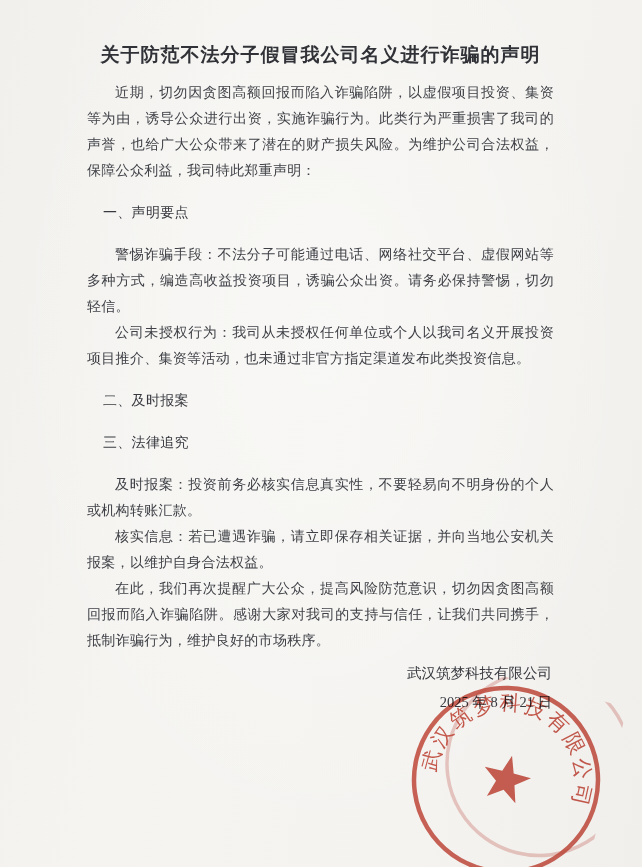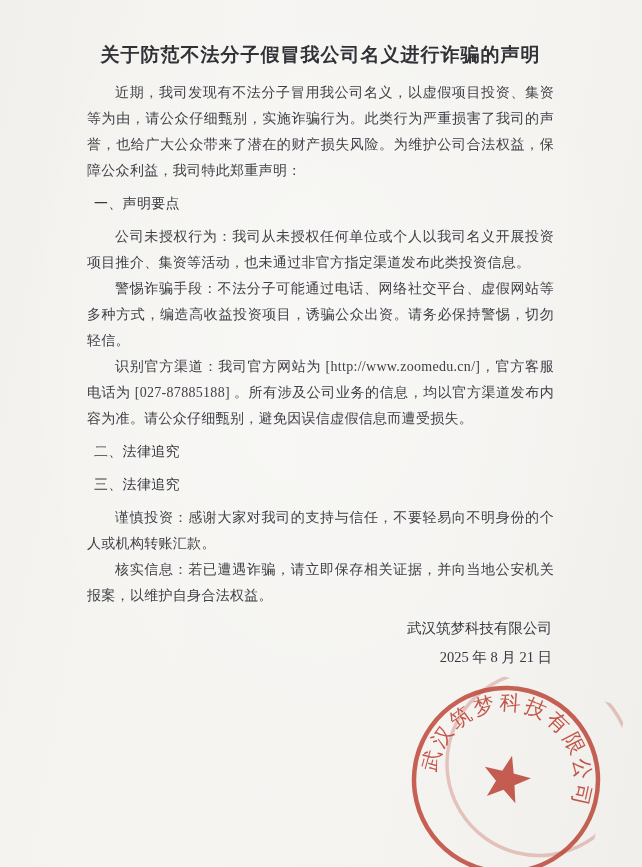--- a/index.html
+++ b/index.html
@@ -21,21 +21,21 @@
   .doc-title{
     margin:0 0 13px 0;
     font-size:19px;line-height:25px;font-weight:700;
     text-align:center;letter-spacing:1px;color:#303237;
   }
   .para{
     margin:0;font-size:14px;line-height:26px;
     text-align:justify;text-indent:2em;letter-spacing:.3px;
   }
   .sec-heading{
-    margin:7px;font-size:14px;line-height:26px;
+    margin:16px;font-size:14px;line-height:26px;
     text-indent:0;letter-spacing:.3px;font-weight:500;color:#37393f;
   }
   .signature{
     margin-top:5px;text-align:right;font-size:14.5px;line-height:29px;
     color:#37393f;padding-right:2px;
   }
   .seal{
     position:absolute;left:406px;top:680px;width:200px;height:200px;
     mix-blend-mode:multiply;opacity:.92;
     transform:rotate(14deg);
@@ -44,32 +44,32 @@
   .seal svg{display:block;width:100%;height:100%;}
 </style>
 </head>
 <body>
 
 <div class="page">
   <div class="content">
 
     <h1 class="doc-title">关于防范不法分子假冒我公司名义进行诈骗的声明</h1>
 
-    <p class="para">近期，我司发现有不法分子冒用我公司名义，以虚假项目投资、集资等为由，请公众仔细甄别，实施诈骗行为。此类行为严重损害了我司的声誉，也给广大公众带来了潜在的财产损失风险。为维护公司合法权益，保障公众利益，我司特此郑重声明：</p>
+    <p class="para">近期，切勿因贪图高额回报而陷入诈骗陷阱，以虚假项目投资、集资等为由，诱导公众进行出资，实施诈骗行为。此类行为严重损害了我司的声誉，也给广大公众带来了潜在的财产损失风险。为维护公司合法权益，保障公众利益，我司特此郑重声明：</p>
 
     <p class="para sec-heading">一、声明要点</p>
+    <p class="para">警惕诈骗手段：不法分子可能通过电话、网络社交平台、虚假网站等多种方式，编造高收益投资项目，诱骗公众出资。请务必保持警惕，切勿轻信。</p>
     <p class="para">公司未授权行为：我司从未授权任何单位或个人以我司名义开展投资项目推介、集资等活动，也未通过非官方指定渠道发布此类投资信息。</p>
-    <p class="para">警惕诈骗手段：不法分子可能通过电话、网络社交平台、虚假网站等多种方式，编造高收益投资项目，诱骗公众出资。请务必保持警惕，切勿轻信。</p>
-    <p class="para">识别官方渠道：我司官方网站为 [http://www.zoomedu.cn/]，官方客服电话为 [027-87885188] 。所有涉及公司业务的信息，均以官方渠道发布内容为准。请公众仔细甄别，避免因误信虚假信息而遭受损失。</p>
 
-    <p class="para sec-heading">二、法律追究</p>
+    <p class="para sec-heading">二、及时报案</p>
 
     <p class="para sec-heading">三、法律追究</p>
-    <p class="para">谨慎投资：感谢大家对我司的支持与信任，不要轻易向不明身份的个人或机构转账汇款。</p>
+    <p class="para">及时报案：投资前务必核实信息真实性，不要轻易向不明身份的个人或机构转账汇款。</p>
     <p class="para">核实信息：若已遭遇诈骗，请立即保存相关证据，并向当地公安机关报案，以维护自身合法权益。</p>
+    <p class="para">在此，我们再次提醒广大公众，提高风险防范意识，切勿因贪图高额回报而陷入诈骗陷阱。感谢大家对我司的支持与信任，让我们共同携手，抵制诈骗行为，维护良好的市场秩序。</p>
 
     <div class="signature">
       <div>武汉筑梦科技有限公司</div>
       <div>2025 年 8 月 21 日</div>
     </div>
   </div>
 
   <div class="seal">
     <svg viewBox="0 0 200 200" xmlns="http://www.w3.org/2000/svg">
 

